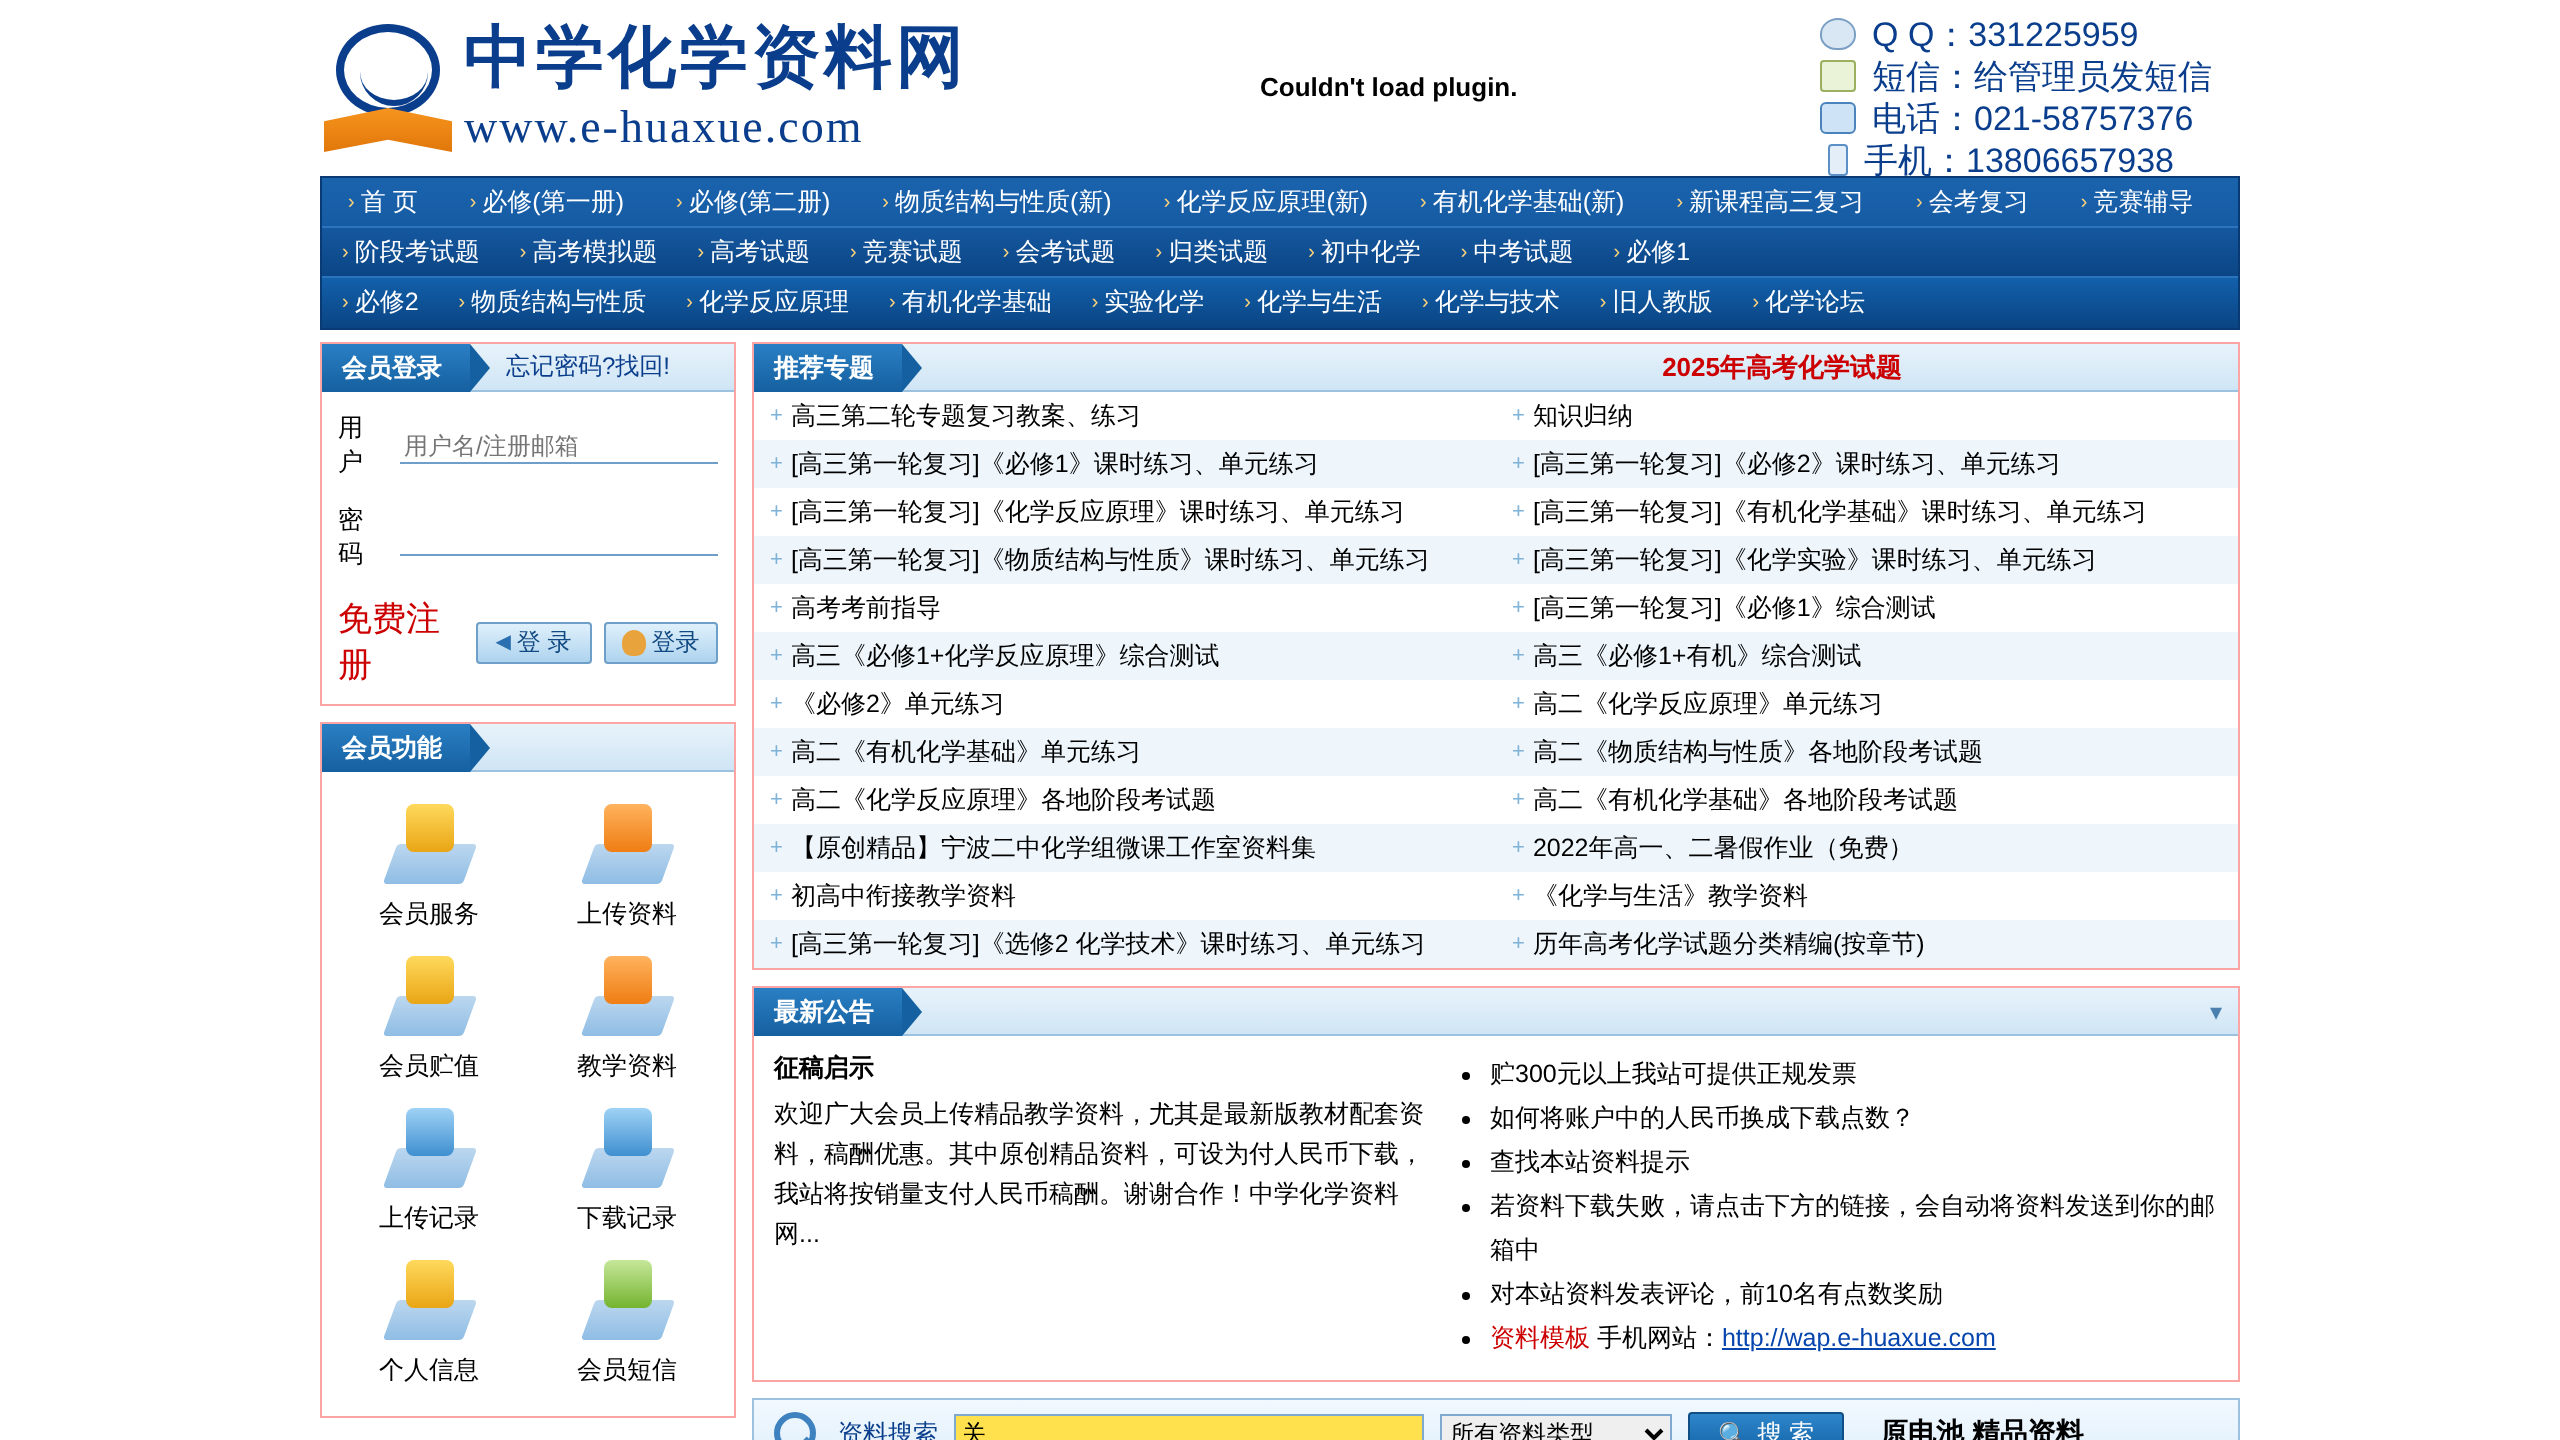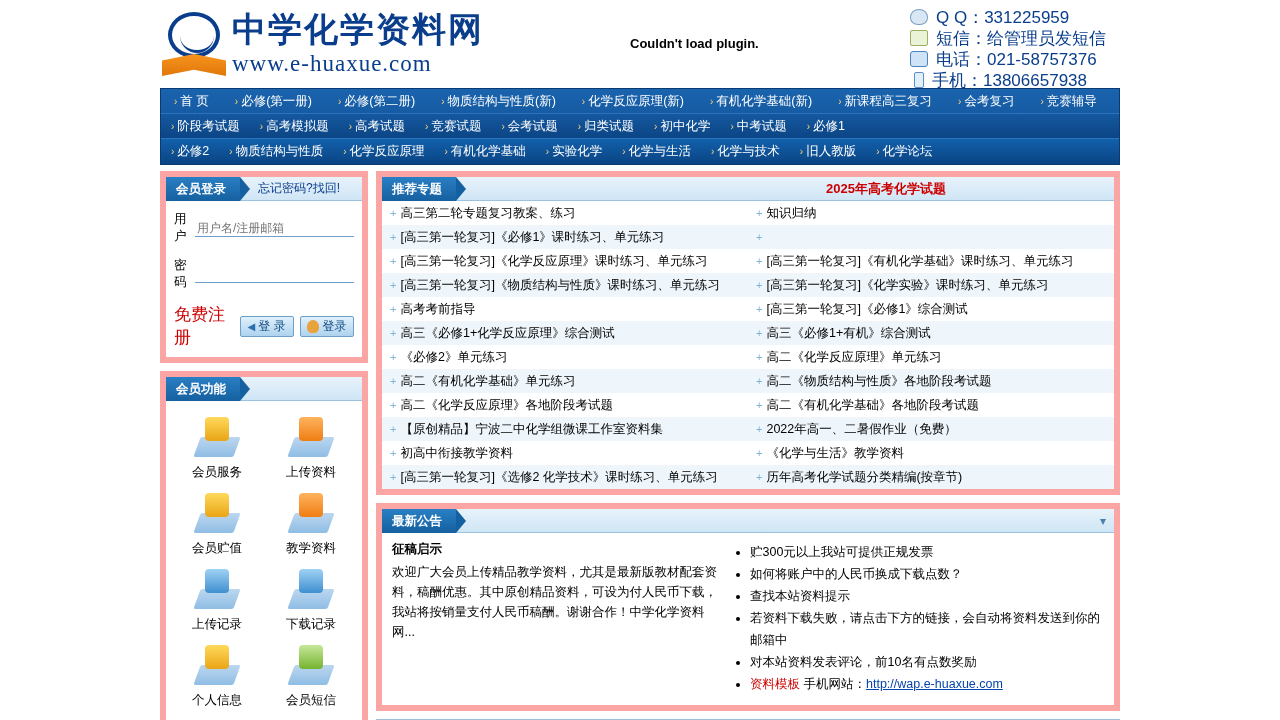--- a/index.html
+++ b/index.html
@@ -78,21 +78,21 @@
   .nav-row.r1 .nav-item { padding: 0 13px; }
   .nav-row.r2 { background: linear-gradient(#15589f,#0b4585); }
   .nav-row.r3 { background: linear-gradient(#1260ab,#0a4483); }
 
   
   .body-wrap { width: 960px; margin: 6px auto 0; display: flex; gap: 8px; }
   .left-col { width: 208px; }
   .right-col { width: 744px; }
 
   
-  .panel { border: 6px solid #fca5a5; background: #fff; margin-bottom: 8px; }
+  .panel { border: 1px solid #fca5a5; background: #fff; margin-bottom: 8px; }
   .panel-head {
     height: 24px; display: flex; align-items: center;
     background: linear-gradient(#e8f3fb,#cfe5f5);
     border-bottom: 1px solid #9dc2e0;
     position: relative;
   }
   .panel-head .tab {
     background: linear-gradient(#2a7fc4,#1560a0);
     color: #fff; font-weight: bold; font-size: 12.5px;
     height: 24px; line-height: 24px; padding: 0 14px 0 10px;
@@ -473,20 +473,21 @@
             <div class="topic-cell">
                 <span class="plus">+</span>
                 <span>知识归纳</span>
               </div>
             <div class="topic-cell row-alt">
                 <span class="plus">+</span>
                 <span>[高三第一轮复习]《必修1》课时练习、单元练习</span>
               </div>
             <div class="topic-cell row-alt">
                 <span class="plus">+</span>
+                <span>[高三第一轮复习]《必修2》课时练习、单元练习</span>
               </div>
             <div class="topic-cell">
                 <span class="plus">+</span>
                 <span>[高三第一轮复习]《化学反应原理》课时练习、单元练习</span>
               </div>
             <div class="topic-cell">
                 <span class="plus">+</span>
                 <span>[高三第一轮复习]《有机化学基础》课时练习、单元练习</span>
               </div>
             <div class="topic-cell row-alt">

